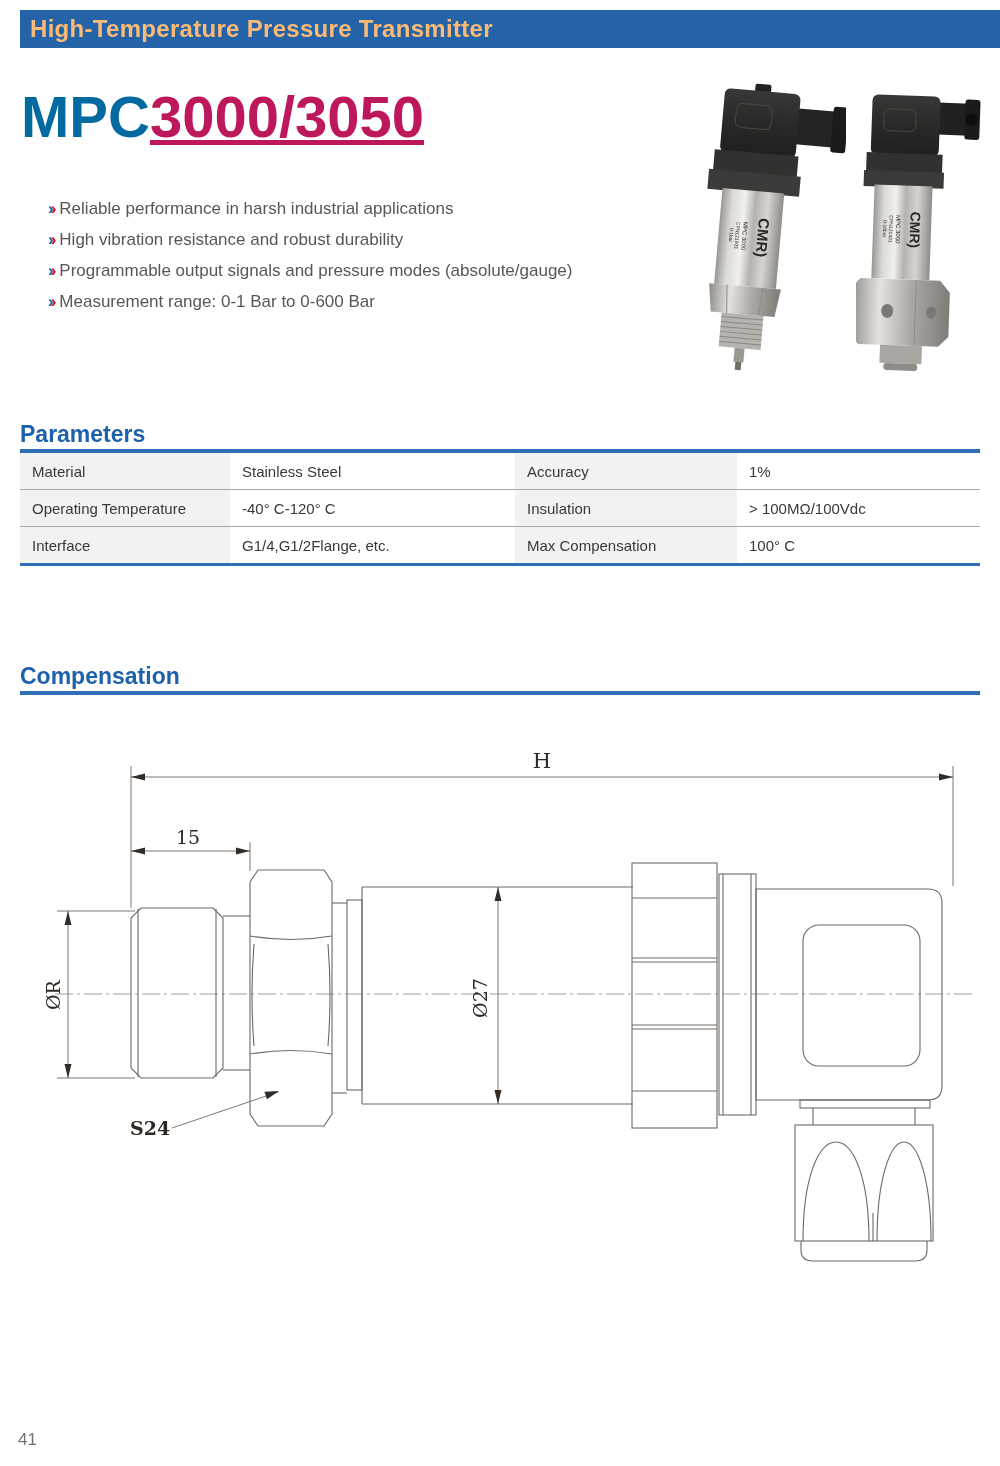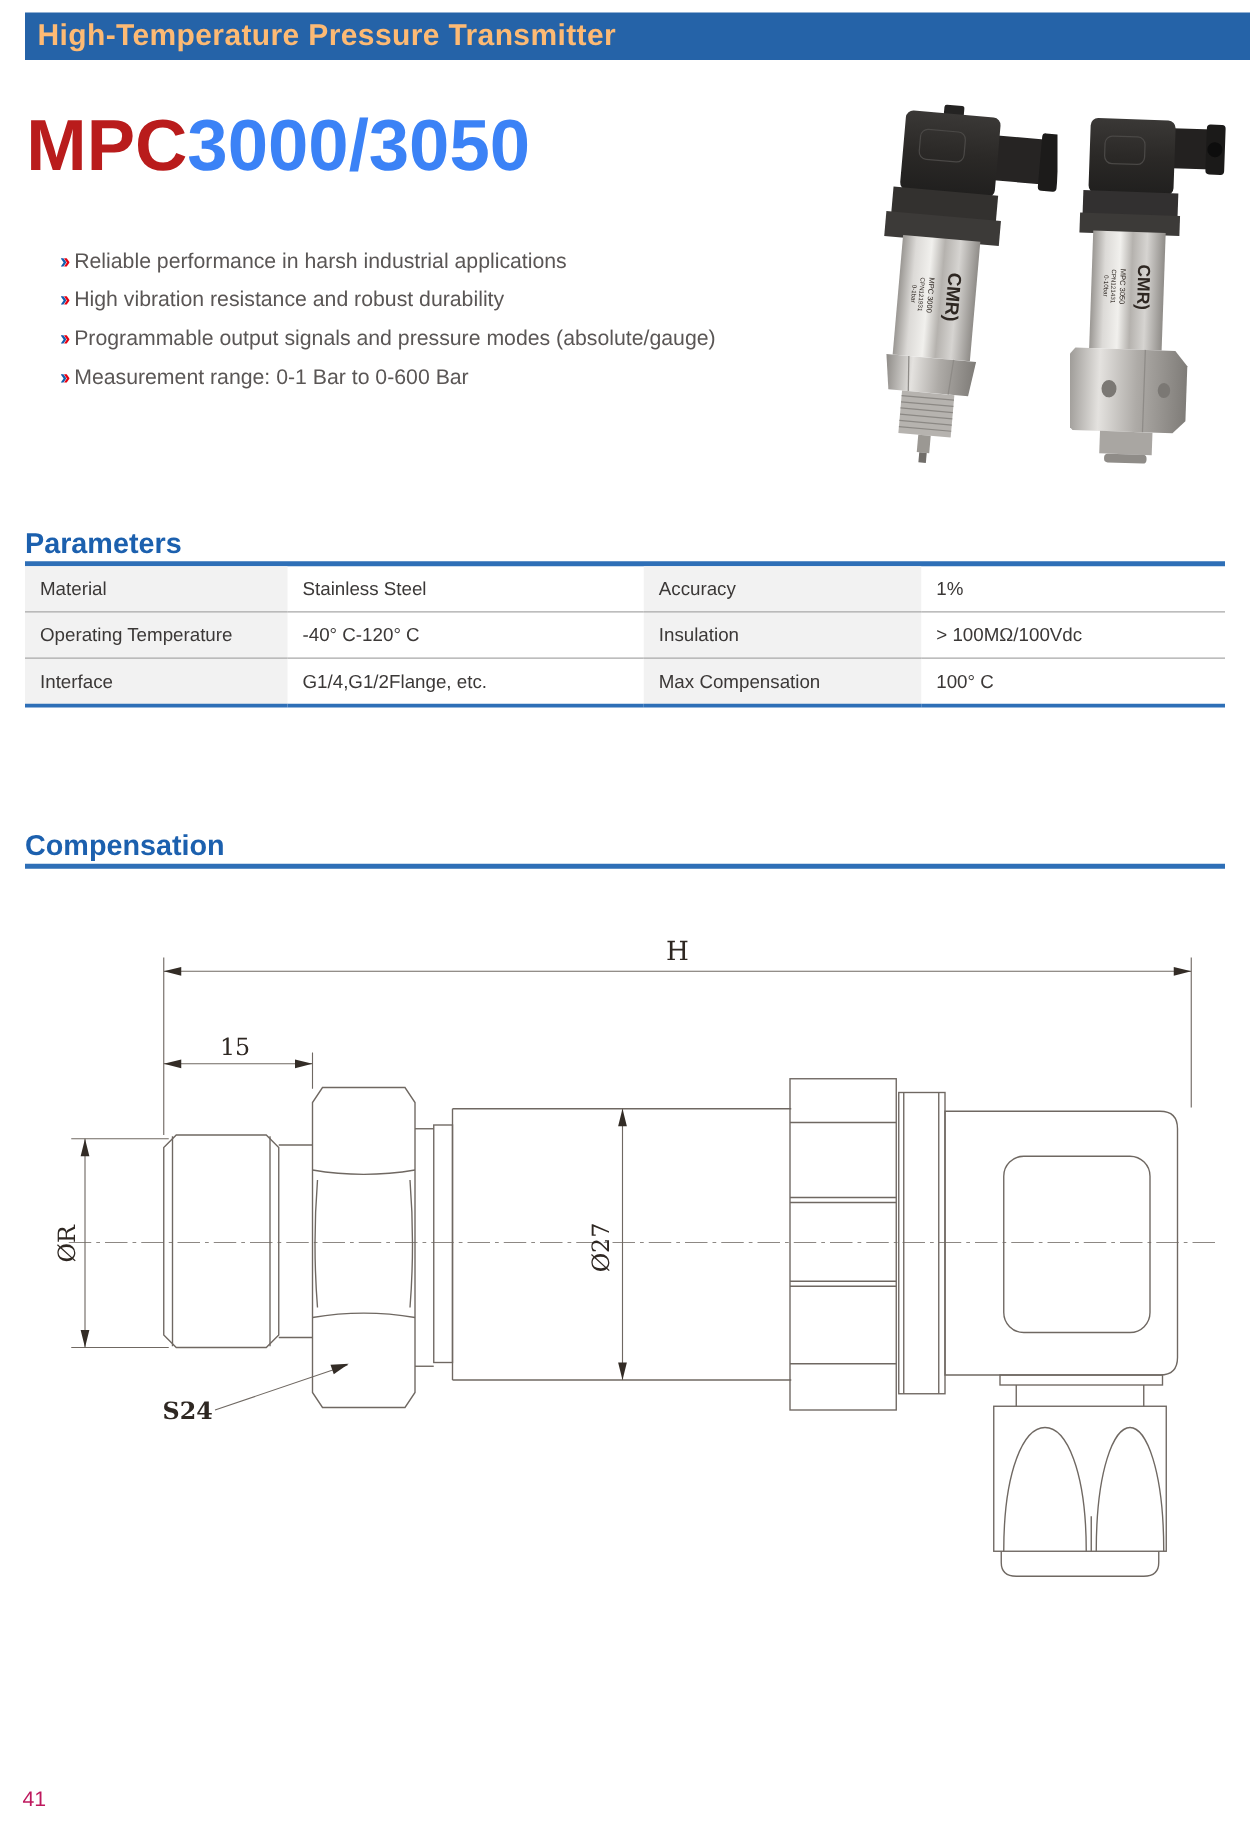--- a/index.html
+++ b/index.html
@@ -11,22 +11,22 @@
   .banner{
     position:absolute;left:20px;top:10px;right:0;height:38px;
     background:#2563a8;color:#fdba74;font-size:24px;font-weight:bold;
     line-height:38px;padding-left:10px;letter-spacing:.3px;white-space:nowrap;
   }
   
   .title{
     position:absolute;left:21px;top:86px;font-size:58px;font-weight:bold;
     letter-spacing:0px;line-height:62px;white-space:nowrap;
   }
-  .title .t-blue{color:#b91c1c;}
-  .title .t-red{color:#3b82f6;}
+  .title .t-blue{color:#0369a1;}
+  .title .t-red{color:#be185d;text-decoration:underline;}
   
   .features{position:absolute;left:36px;top:188px;list-style:none;margin:12px;padding:0;}
   .features li{
     font-size:17px;color:#5a5655;margin:0 0 13px 0;line-height:18px;white-space:nowrap;
   }
   .chev{font-weight:bold;font-size:17px;}
   .chev.b{color:#155dad;}
   .chev.r{color:#e50012;margin-right:3px;margin-left:-3px;}
   
   .photos{position:absolute;left:686px;top:80px;display:flex;gap:10px;align-items:flex-start;}
@@ -34,21 +34,21 @@
   .sec-head{position:absolute;left:20px;font-size:23px;font-weight:600;color:#1c60ae;}
   .rule{position:absolute;left:20px;width:960px;background:#2e6fb7;}
   
   .ptable{
     position:absolute;left:20px;top:453px;width:960px;border-collapse:collapse;
     table-layout:fixed;font-size:15px;color:#3b3837;
   }
   .ptable td{height:36px;padding:0 0 0 12px;vertical-align:middle;border-bottom:1px solid #a8a8a8;}
   .ptable tr:last-child td{border-bottom:none;}
   .ptable td.lab{background:#f2f2f2;}
-  .pg-num{position:absolute;left:18px;top:1430px;font-size:17px;color:#be185d;}
+  .pg-num{position:absolute;left:18px;top:1430px;font-size:17px;color:#737373;}
   .drawing{position:absolute;left:20px;top:718px;}
   svg text{font-family:"DejaVu Serif","Liberation Serif",serif;fill:#2e2722;}
   .photo-label{font-family:"Liberation Sans",sans-serif;}
 </style>
 </head>
 <body>
 
 <div class="banner">
   <span>High-Temperature Pressure Transmitter</span>
 </div>

